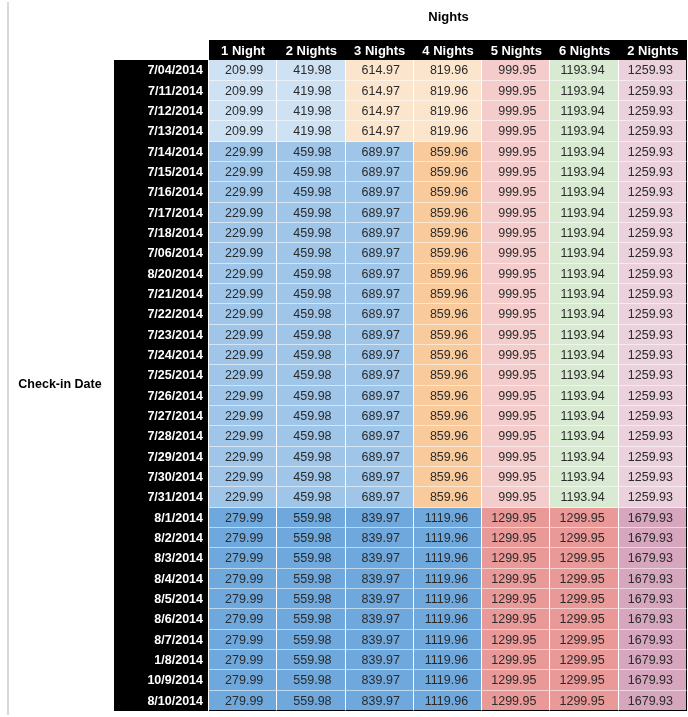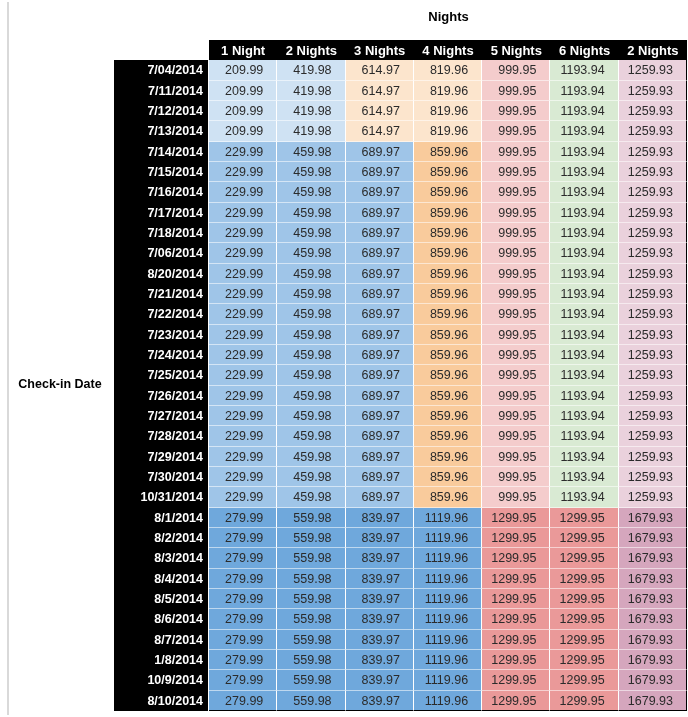--- a/index.html
+++ b/index.html
@@ -262,21 +262,21 @@
     <div class="cell" style="background: rgb(217, 234, 211);">1193.94</div>
     <div class="cell lastcol" style="background: rgb(234, 209, 220);">1259.93</div>
     <div class="datecell">7/30/2014</div>
     <div class="cell" style="background: rgb(159, 197, 232);">229.99</div>
     <div class="cell" style="background: rgb(159, 197, 232);">459.98</div>
     <div class="cell" style="background: rgb(159, 197, 232);">689.97</div>
     <div class="cell" style="background: rgb(249, 203, 156);">859.96</div>
     <div class="cell" style="background: rgb(244, 204, 204);">999.95</div>
     <div class="cell" style="background: rgb(217, 234, 211);">1193.94</div>
     <div class="cell lastcol" style="background: rgb(234, 209, 220);">1259.93</div>
-    <div class="datecell">10/31/2014</div>
+    <div class="datecell">7/31/2014</div>
     <div class="cell" style="background: rgb(159, 197, 232);">229.99</div>
     <div class="cell" style="background: rgb(159, 197, 232);">459.98</div>
     <div class="cell" style="background: rgb(159, 197, 232);">689.97</div>
     <div class="cell" style="background: rgb(249, 203, 156);">859.96</div>
     <div class="cell" style="background: rgb(244, 204, 204);">999.95</div>
     <div class="cell" style="background: rgb(217, 234, 211);">1193.94</div>
     <div class="cell lastcol" style="background: rgb(234, 209, 220);">1259.93</div>
     <div class="datecell">8/1/2014</div>
     <div class="cell" style="background: rgb(111, 168, 220);">279.99</div>
     <div class="cell" style="background: rgb(111, 168, 220);">559.98</div>

